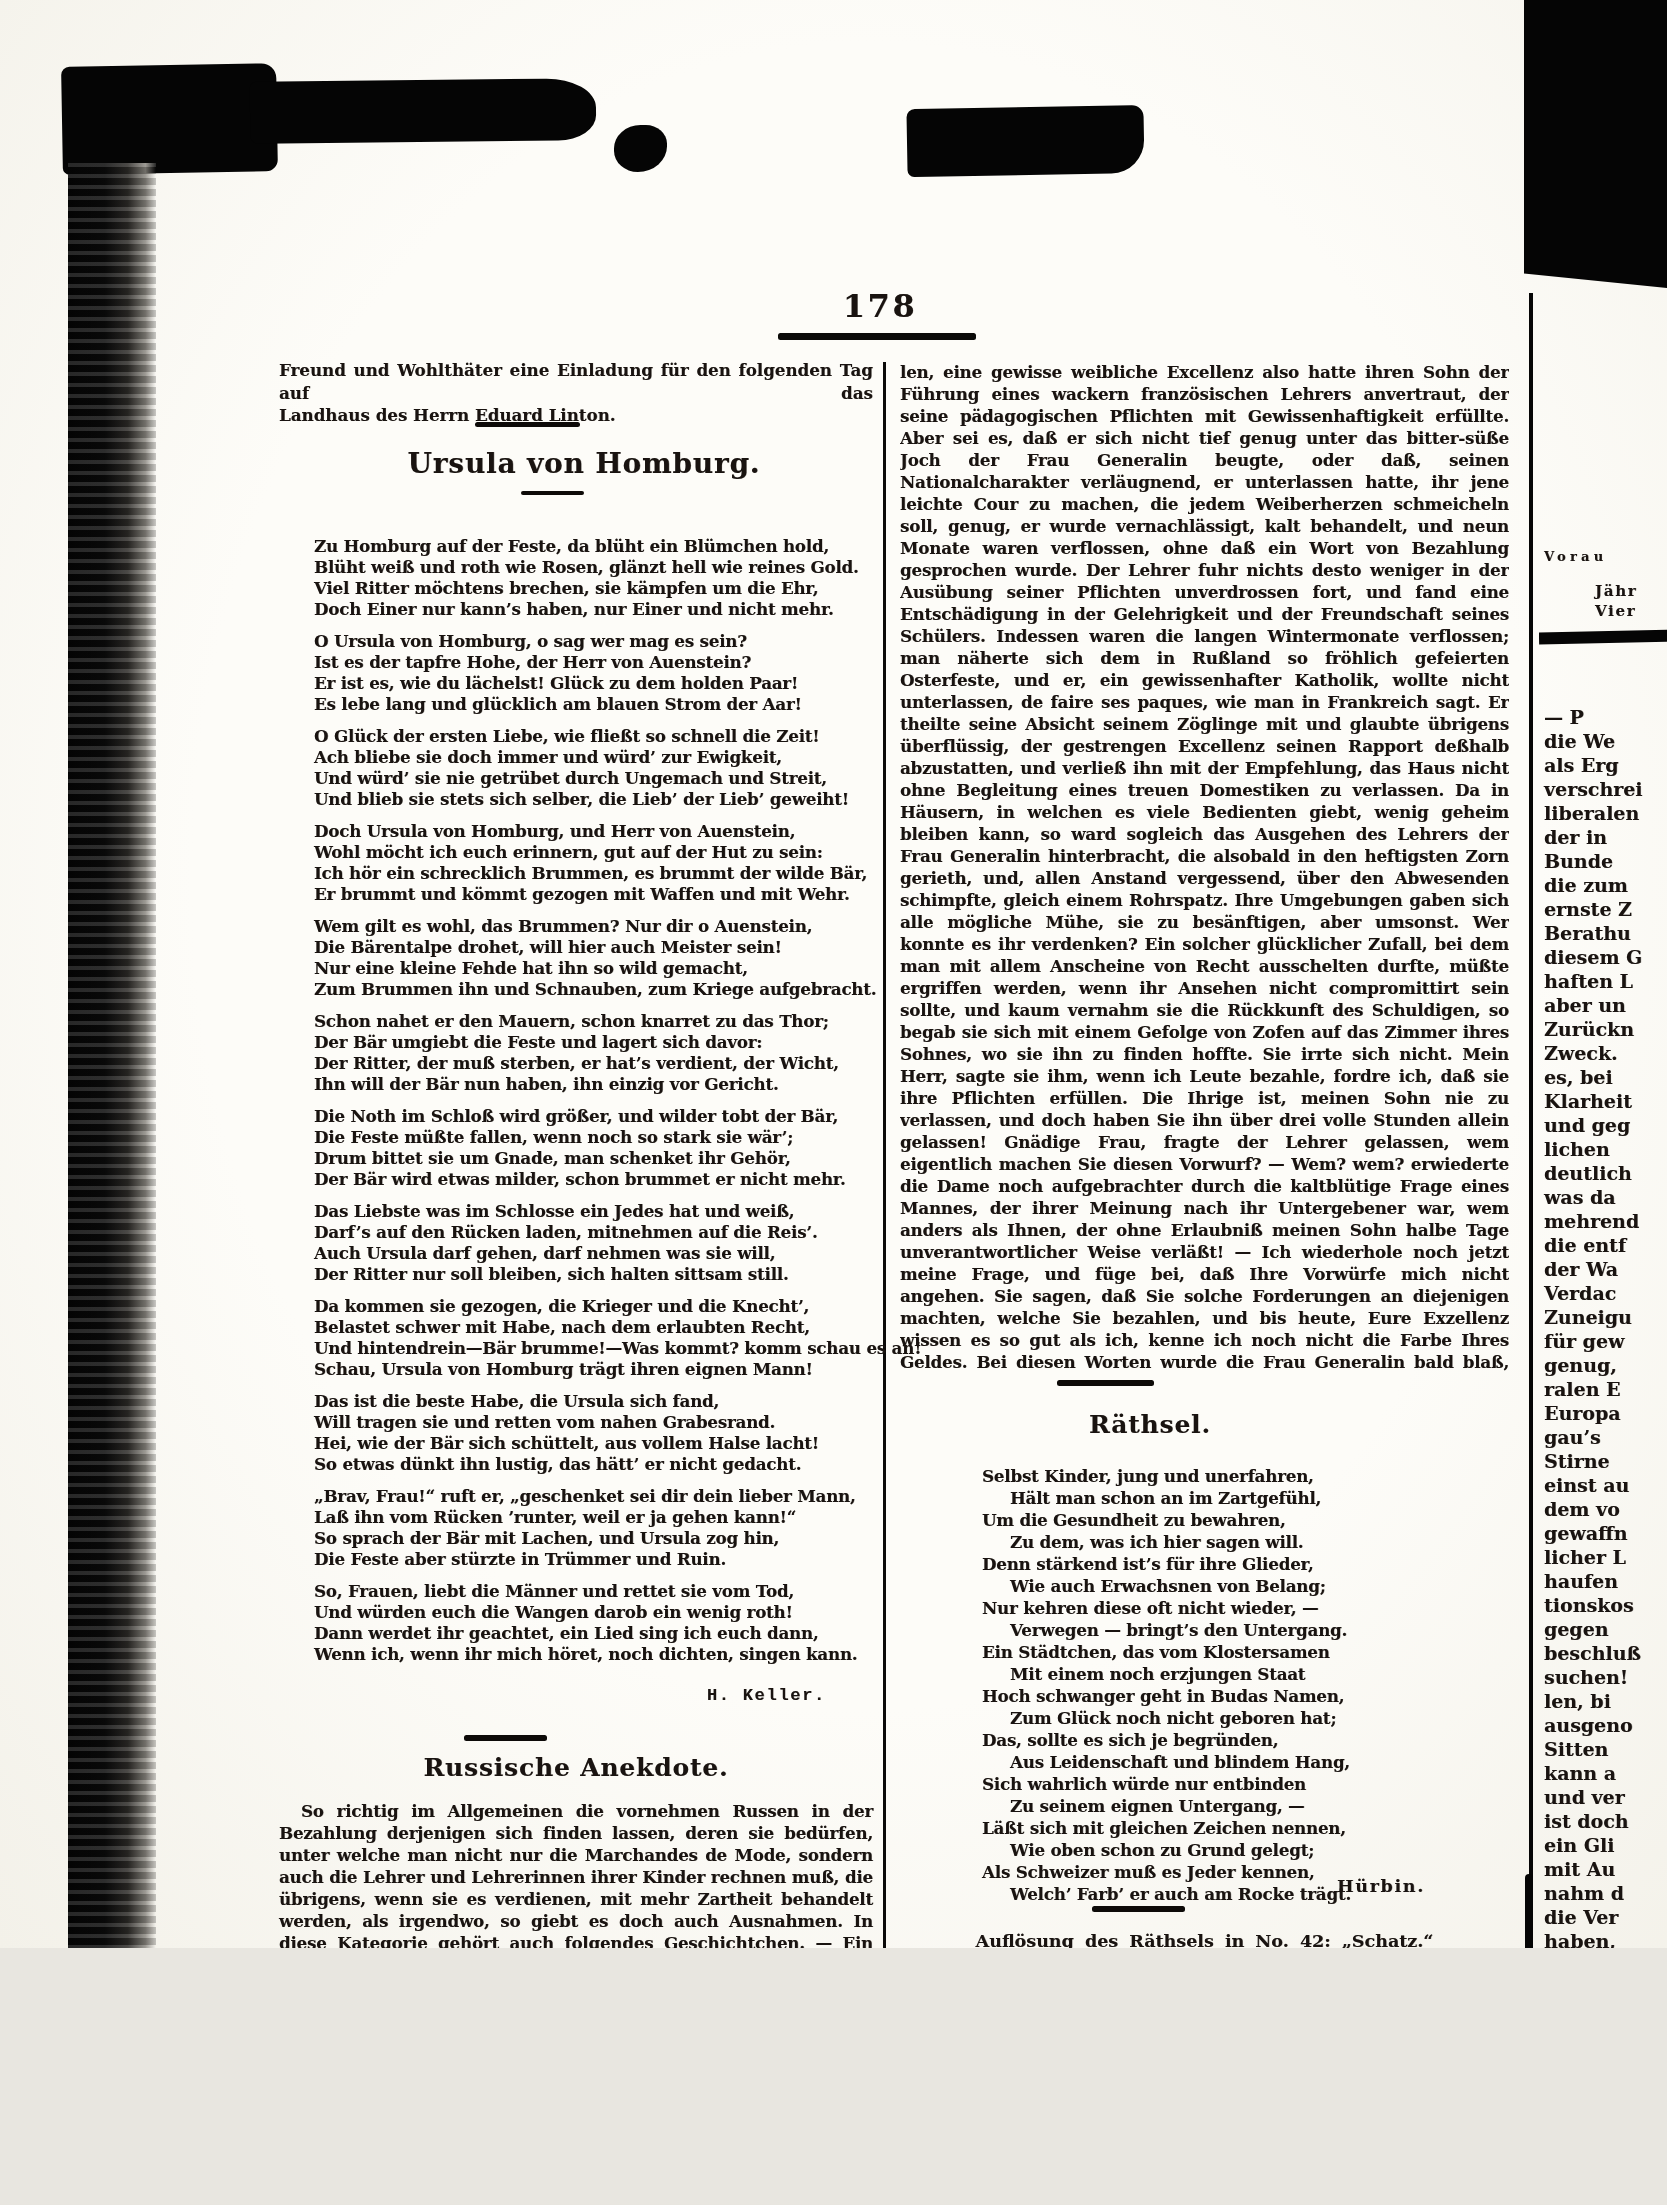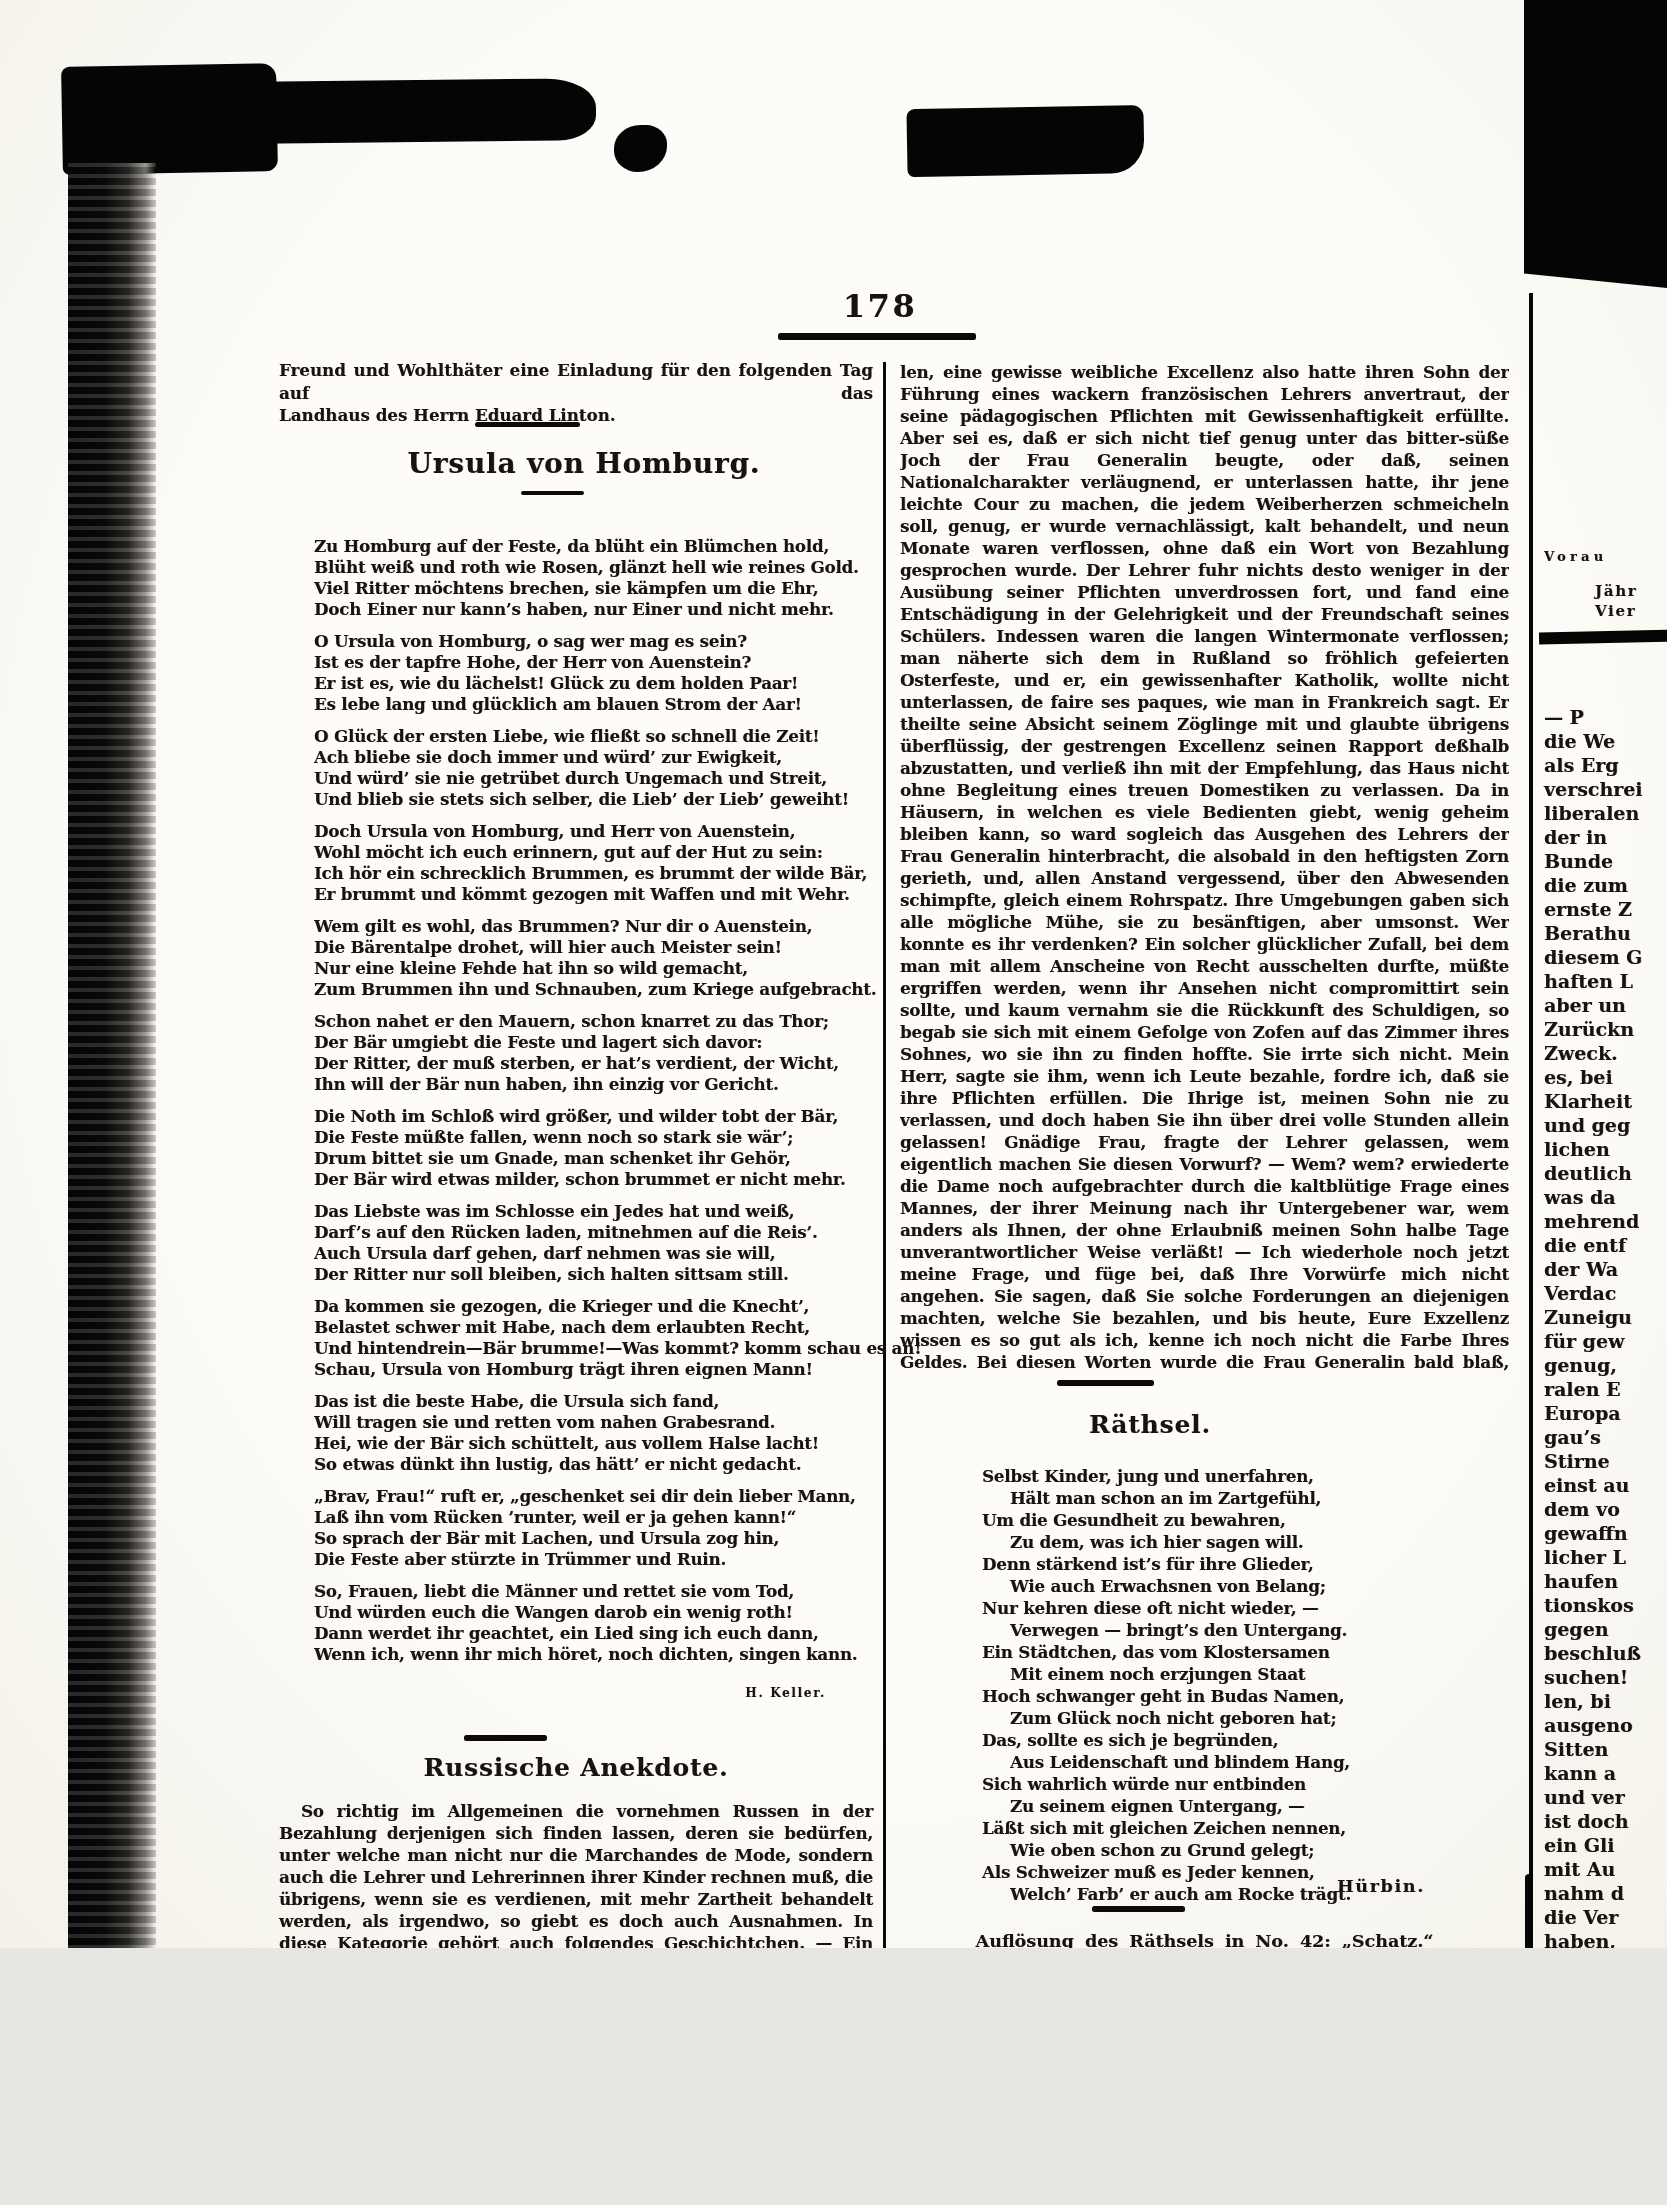--- a/index.html
+++ b/index.html
@@ -38,21 +38,21 @@
   
   .left-col{position:absolute; left:279px; top:359px; width:594px;}
   .right-col{position:absolute; left:900px; top:359px; width:609px;}
   .intro{position:absolute; top:0; left:0; width:100%; font-size:16.7px; line-height:22.5px;}
   .intro-line{text-align:justify; text-align-last:justify;}
   .intro-line:last-child{text-align-last:left;}
   .poem-title{position:absolute; top:88px; left:8px; width:100%; margin:0; text-align:center; font-size:28px; letter-spacing:0.8px;}
   .anecdote-title, .riddle-title{position:absolute; margin:0; text-align:center; font-size:25px; letter-spacing:0.8px;}
   #poem{position:absolute; top:177px; left:35px; width:560px; font-size:16.7px; line-height:21px; letter-spacing:-0.2px; white-space:nowrap;}
   .stanza{margin-bottom:11px;}
-  .poem-sig{position:absolute; top:1327px; right:47px; font-size:12px; letter-spacing:1.7px;}
+  .poem-sig{position:absolute; top:1327px; right:47px; font-size:17px; letter-spacing:1.7px;font-family:Liberation Mono, monospace;}
   .anecdote-title{top:1394px; left:0; width:100%;}
   .anecdote-text{position:absolute; top:1441px; left:0; width:100%; font-size:16.7px; line-height:22px; letter-spacing:-0.2px; text-align:justify; text-indent:22px; margin:0;}
   .cont-text{position:absolute; top:1.7px; left:0; width:100%; height:1014px; overflow:hidden; font-size:16.7px; line-height:22px; letter-spacing:-0.2px; text-align:justify; margin:0;}
   .riddle-title{top:1051px; left:50px; width:400px;}
   #riddle{position:absolute; top:1106px; left:82px; width:467px; font-size:16.7px; line-height:22px; letter-spacing:-0.2px; white-space:nowrap;}
   .rline.ind{padding-left:28px;}
   .riddle-sig{position:absolute; top:1517px; left:437px; font-size:17.5px; letter-spacing:1.7px;}
   .solution{position:absolute; left:0; width:100%; margin:0; text-align:center; font-size:17.5px; word-spacing:5px;}
   .sol-1{top:1572px;}
   .sol-2{top:1601px;}

